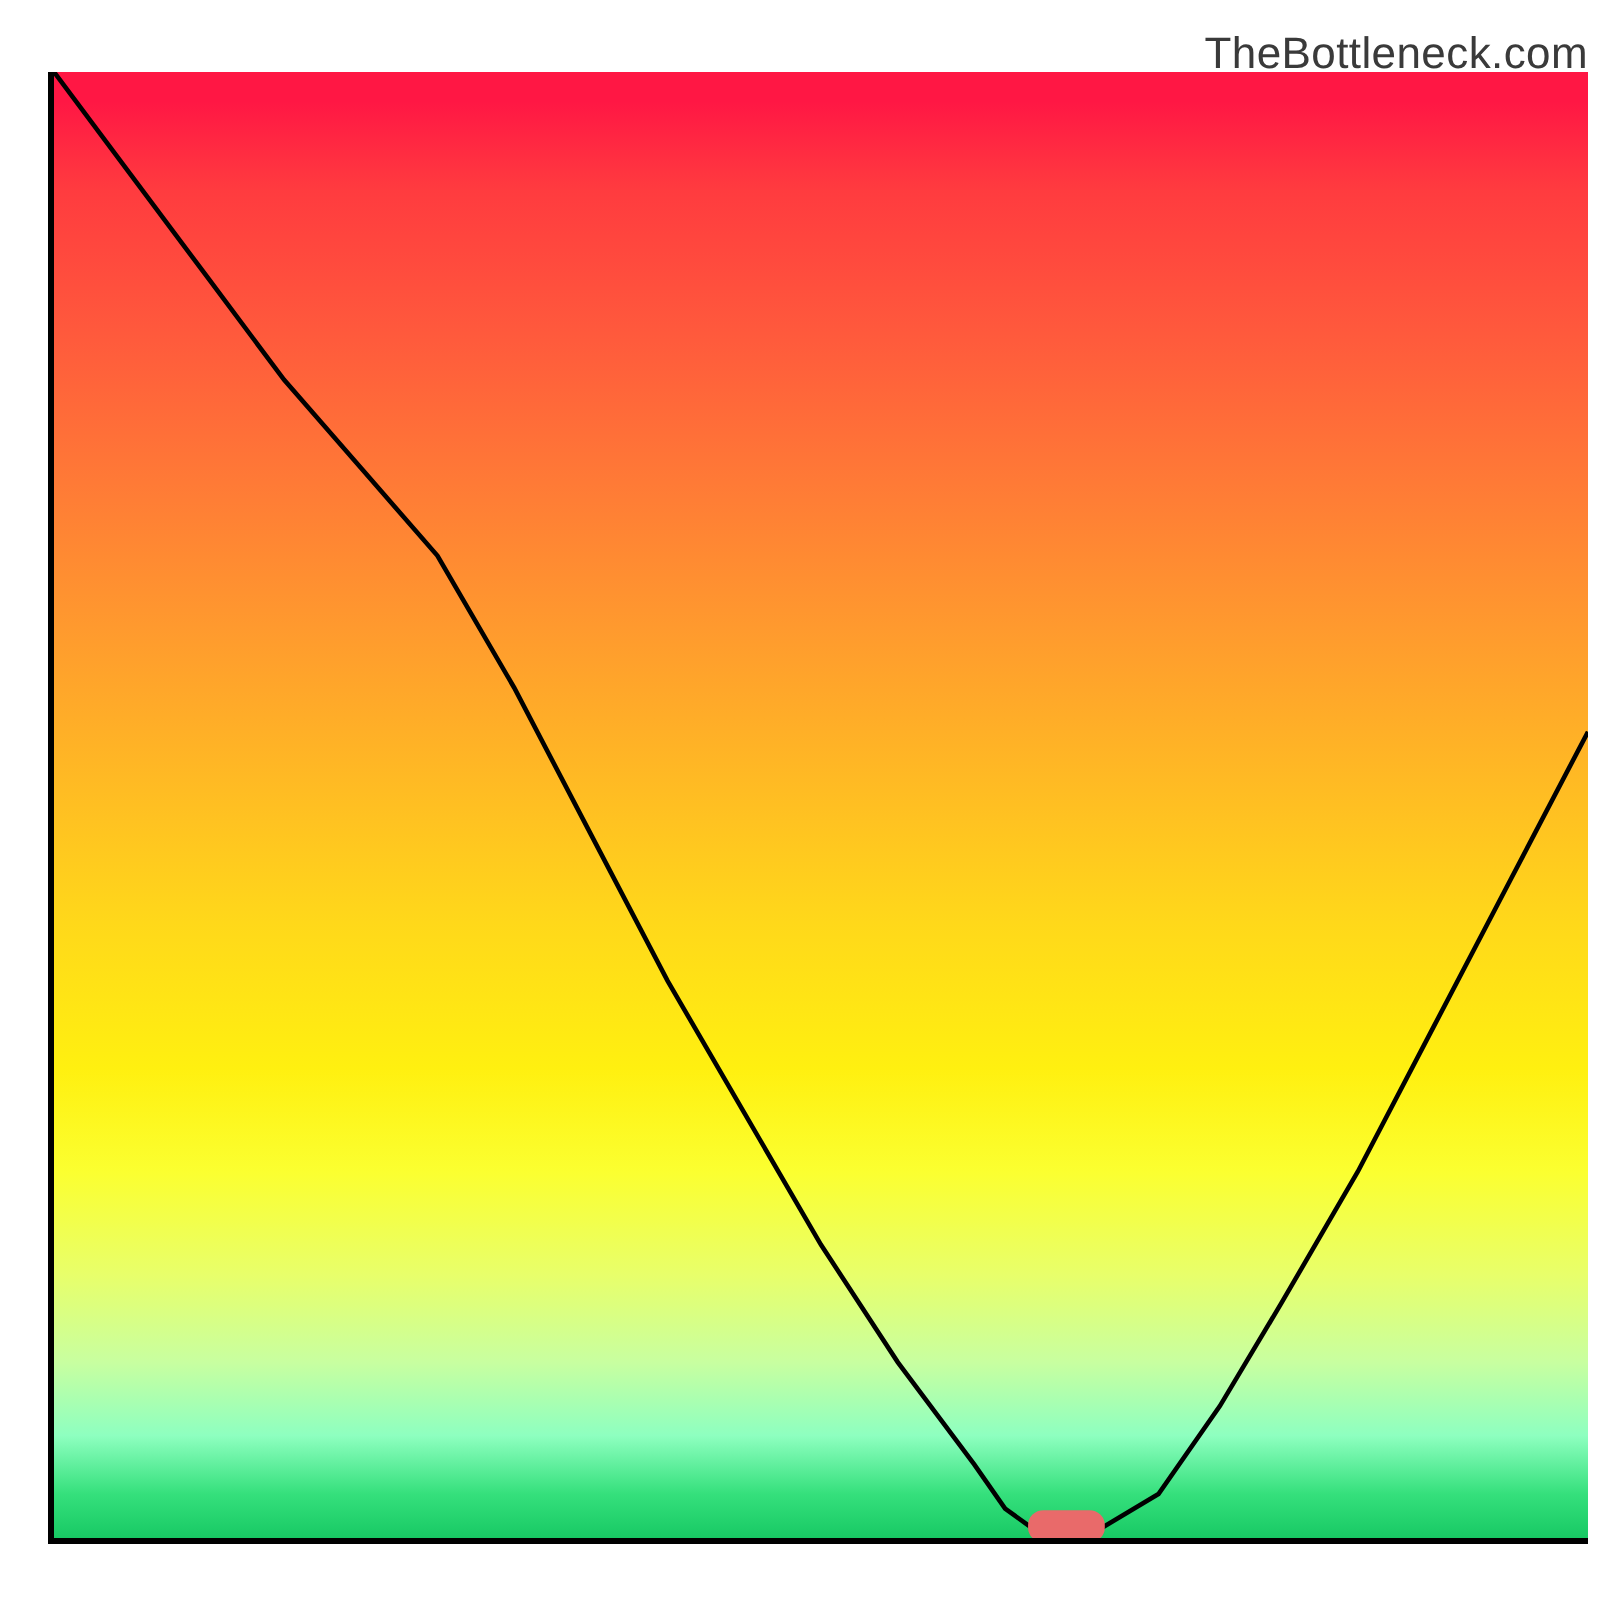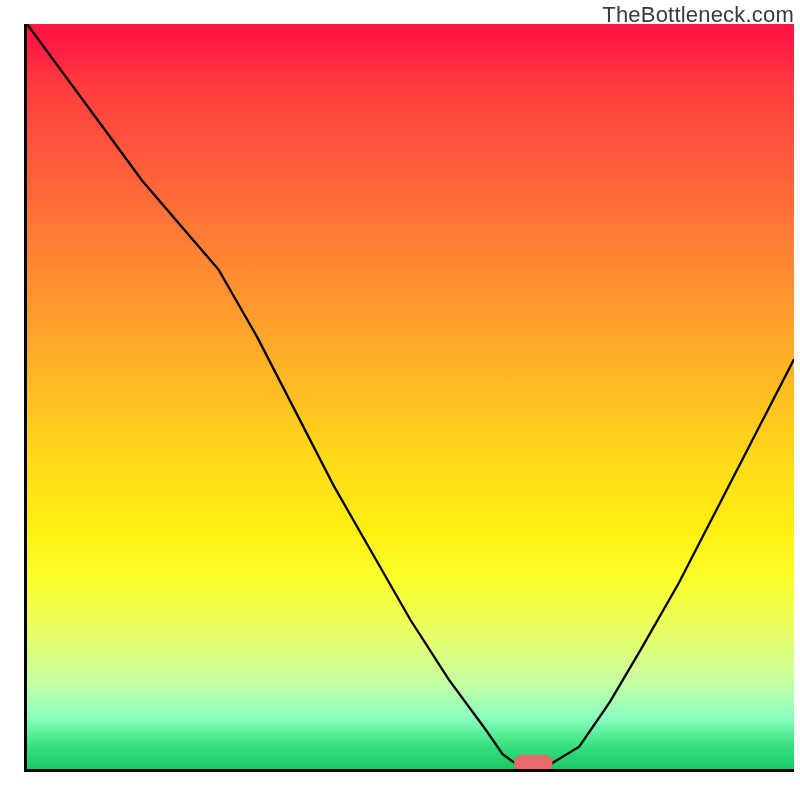--- a/index.html
+++ b/index.html
@@ -7,20 +7,21 @@
     padding: 0;
     width: 800px;
     height: 800px;
     position: relative;
     background: #fff;
     font-family: Arial, Helvetica, sans-serif;
   }
   .chart-wrap {
     position: absolute;
     inset: 0;
+    margin-top: 12px;
   }
   .plot-area {
     position: absolute;
     left: 24px;
     top: 24px;
     right: 6px;
     bottom: 28px;
     border-left: 3px solid #000;
     border-bottom: 3px solid #000;
     background: linear-gradient(to bottom,

